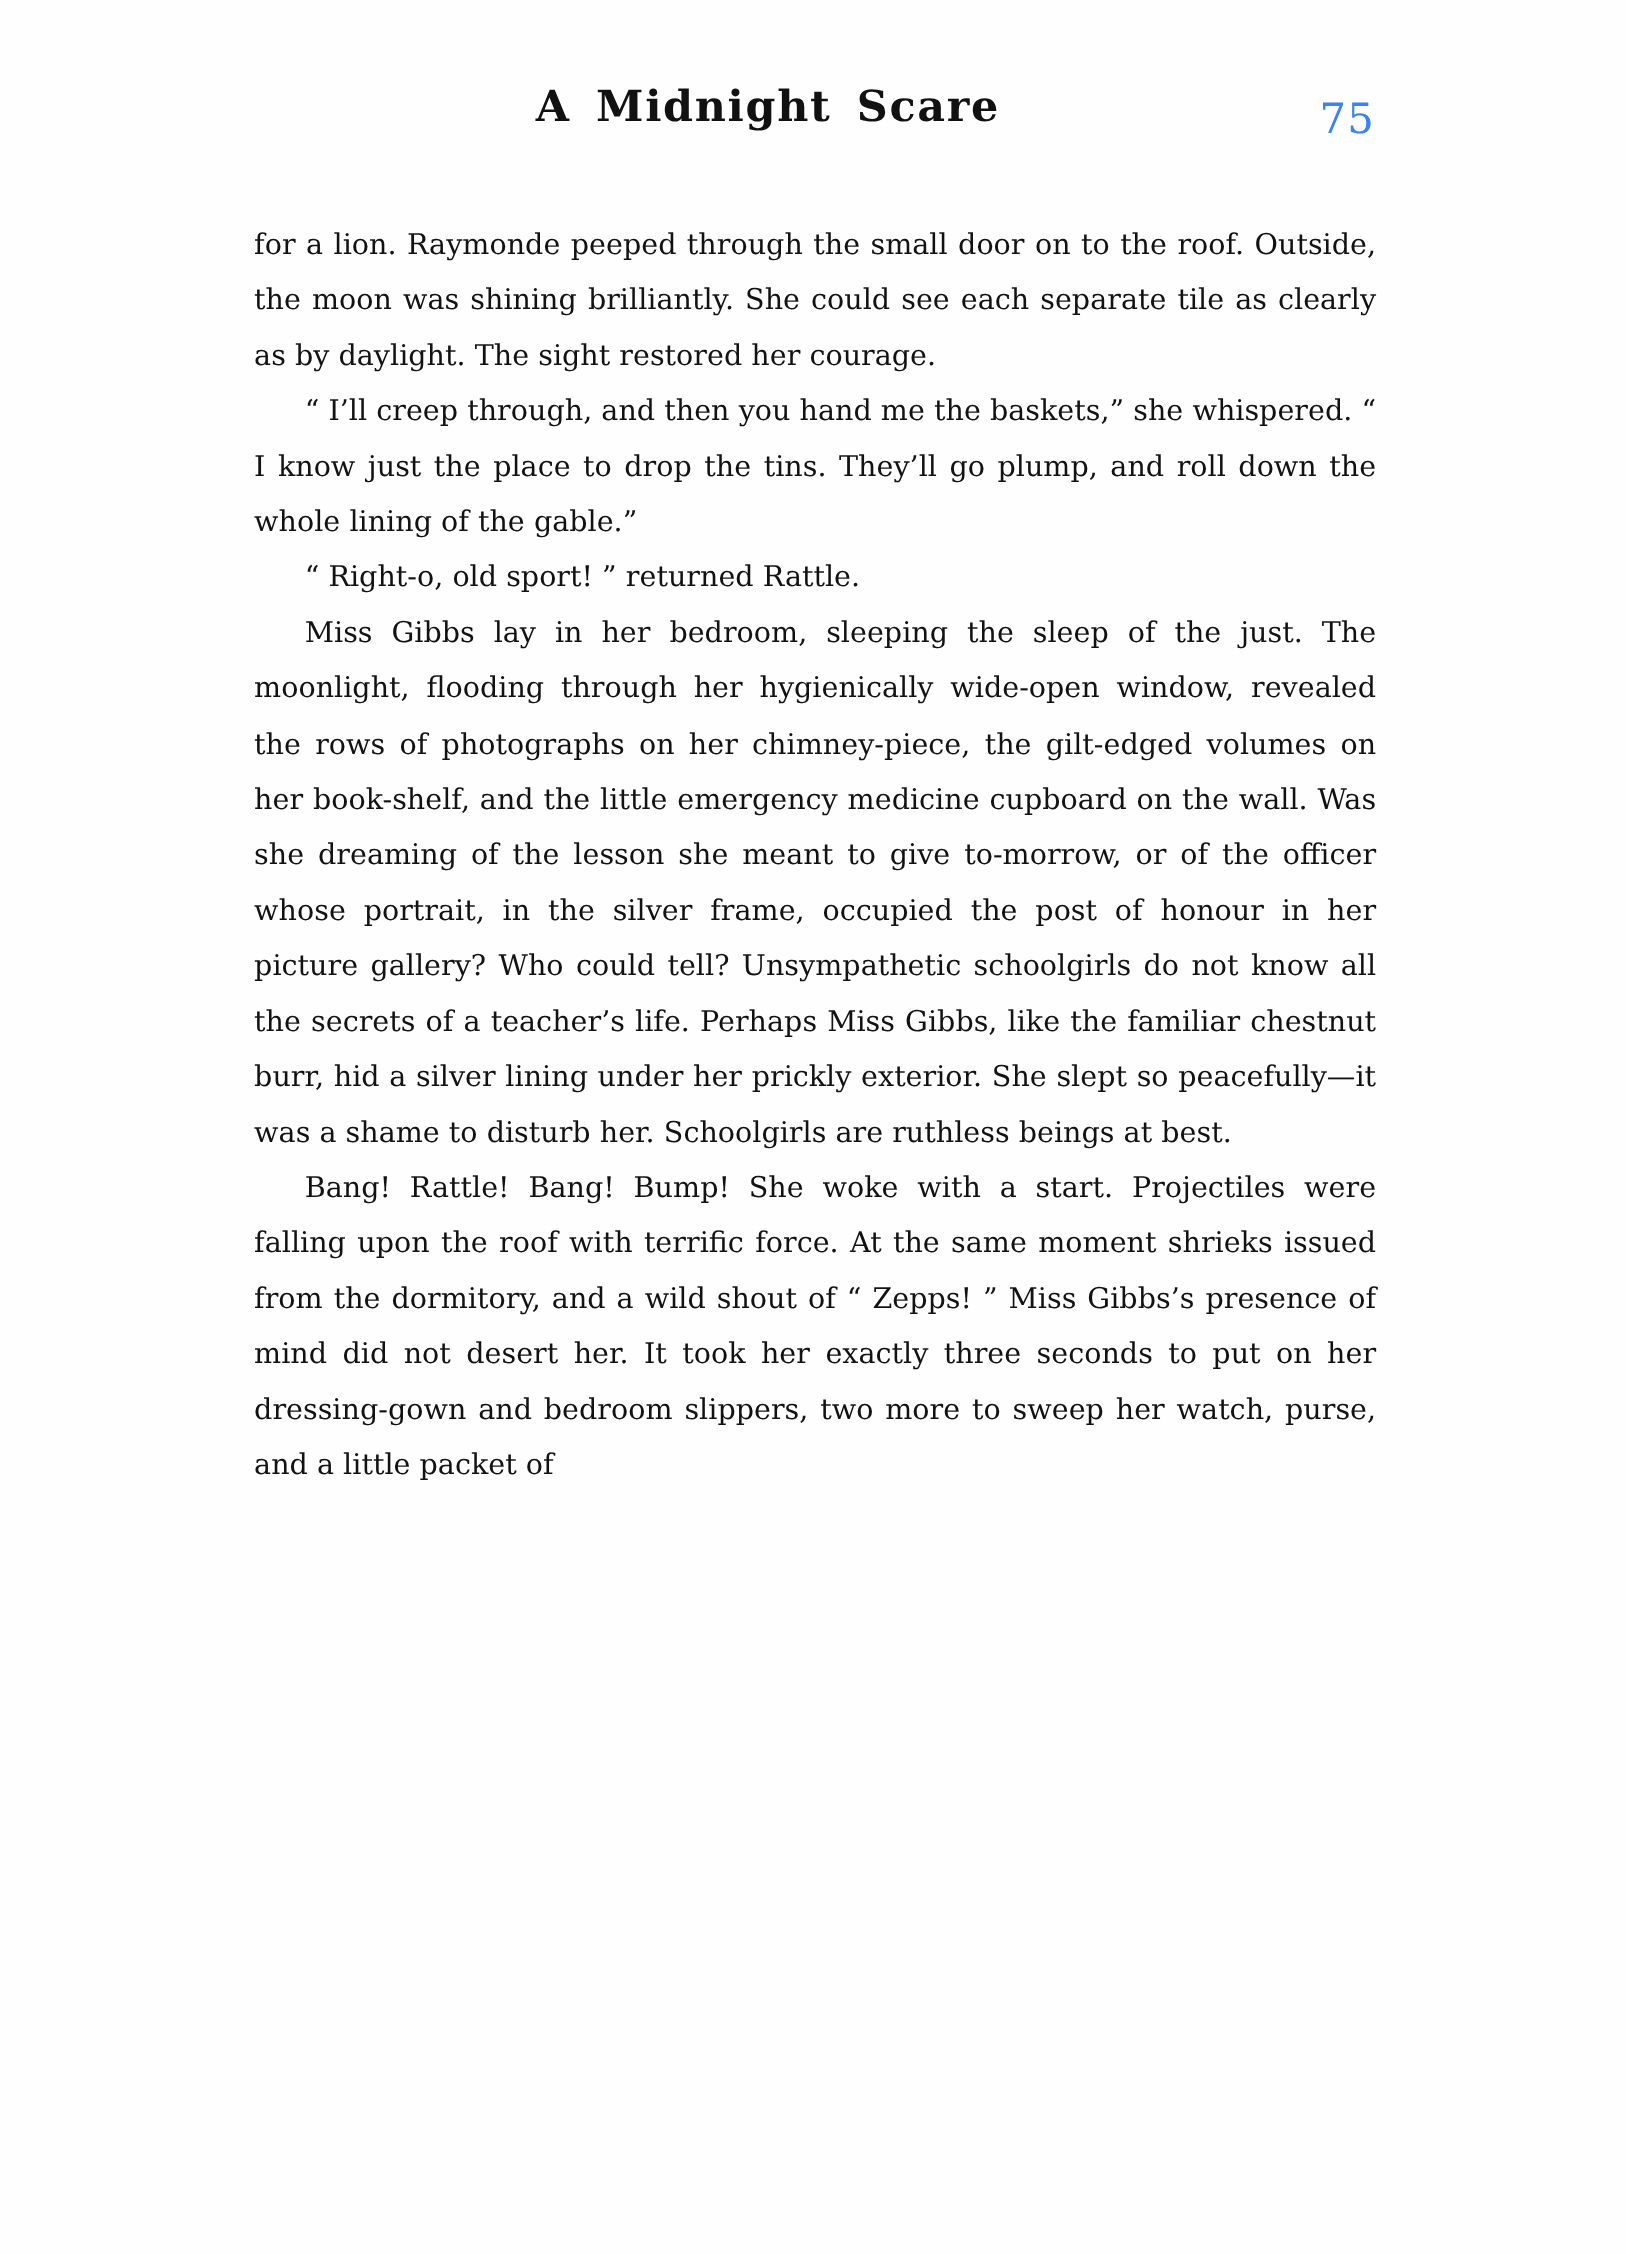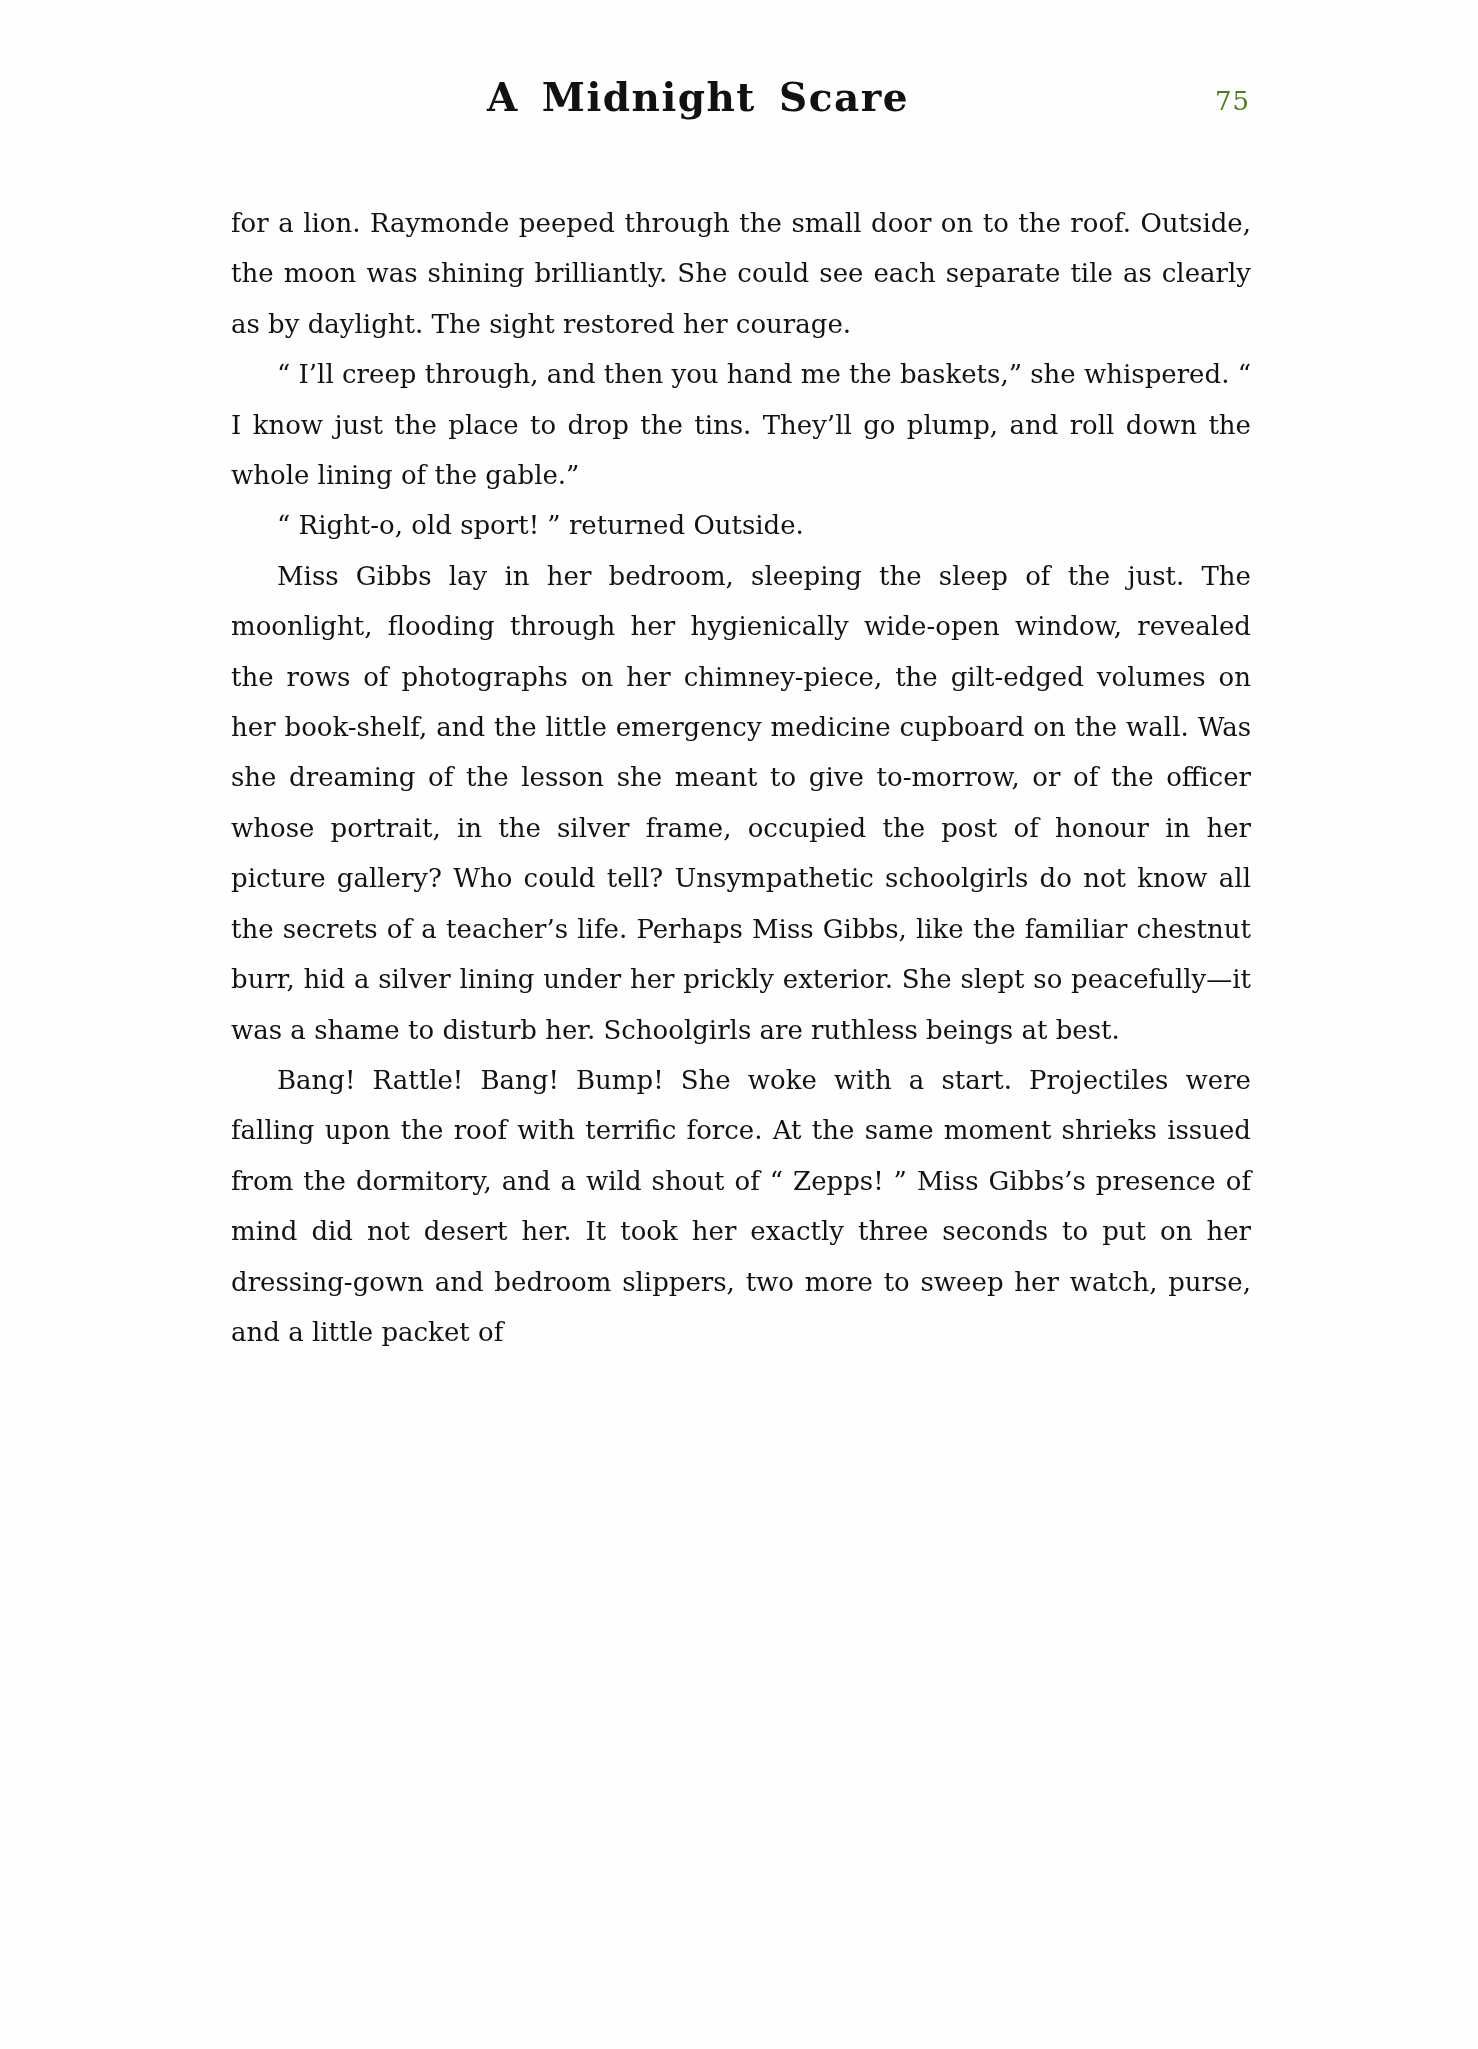--- a/index.html
+++ b/index.html
@@ -39,23 +39,23 @@
     letter-spacing: 1.5px;
     word-spacing: 8px;
     font-family: "DejaVu Serif", serif;
     color: #111;
     font-weight: bold;
   }
   .page-number {
     position: absolute;
     right: 0;
     top: 12px;
-    font-size: 26px;
+    font-size: 38px;
     font-family: "DejaVu Serif", serif;
-    color: #4d7c0f;
+    color: #3b82f6;
     letter-spacing: 1px;
   }
   .body-text {
     position: absolute;
     left: 231px;
     top: 198px;
     width: 1020px;
     font-size: 26px;
     line-height: 50.4px;
     text-align: justify;
@@ -79,18 +79,18 @@
 <div class="page">
 
   <div class="header">
     <div class="running-title">A  Midnight  Scare</div>
     <div class="page-number">75</div>
   </div>
 
   <div class="body-text">
     <p>for a lion.   Raymonde peeped through the small door on to the roof.   Outside, the moon was shining brilliantly.   She could see each separate tile as clearly as by daylight.   The sight restored her courage.</p>
     <p class="indent">“ I’ll creep through, and then you hand me the baskets,” she whispered.   “ I know just the place to drop the tins.   They’ll go plump, and roll down the whole lining of the gable.”</p>
-    <p class="indent">“ Right-o, old sport! ” returned Outside.</p>
+    <p class="indent">“ Right-o, old sport! ” returned Rattle.</p>
     <p class="indent">Miss Gibbs lay in her bedroom, sleeping the sleep of the just.   The moonlight, flooding through her hygienically wide-open window, revealed the rows of photographs on her chimney-piece, the gilt-edged volumes on her book-shelf, and the little emergency medicine cupboard on the wall.   Was she dreaming of the lesson she meant to give to-morrow, or of the officer whose portrait, in the silver frame, occupied the post of honour in her picture gallery?   Who could tell?   Unsympathetic schoolgirls do not know all the secrets of a teacher’s life.   Perhaps Miss Gibbs, like the familiar chestnut burr, hid a silver lining under her prickly exterior.   She slept so peacefully—it was a shame to disturb her.   Schoolgirls are ruthless beings at best.</p>
     <p class="indent">Bang! Rattle! Bang! Bump! She woke with a start.   Projectiles were falling upon the roof with terrific force.   At the same moment shrieks issued from the dormitory, and a wild shout of “ Zepps! ” Miss Gibbs’s presence of mind did not desert her. It took her exactly three seconds to put on her dressing-gown and bedroom slippers, two more to sweep her watch, purse, and a little packet of</p>
   </div>
 
 </div>
 
 </body></html>

